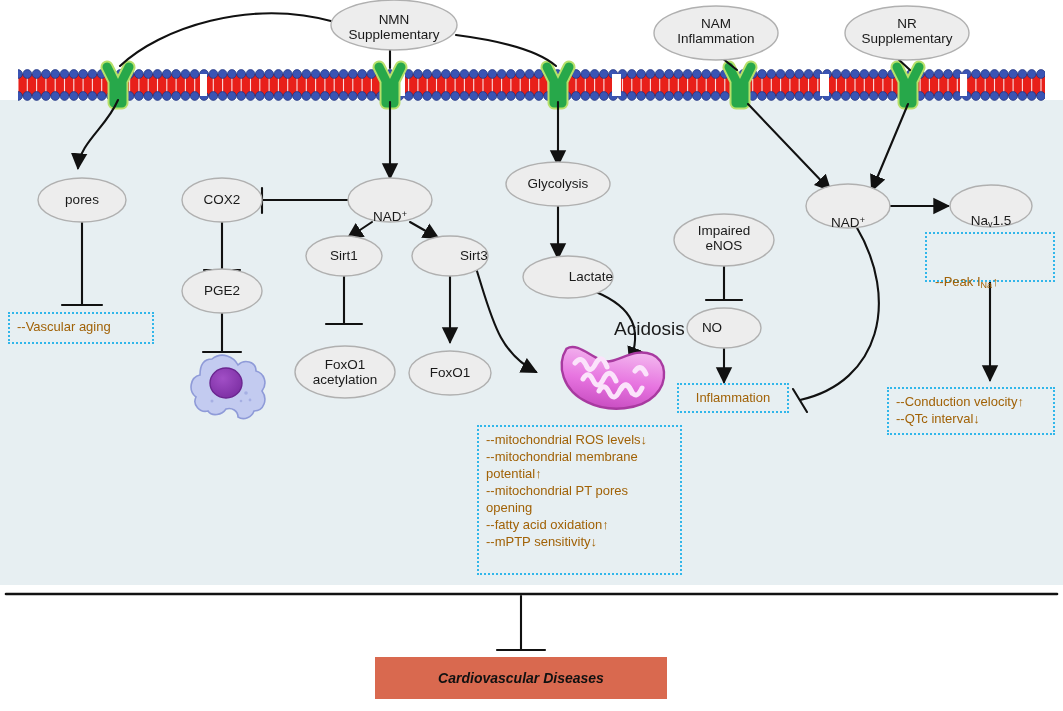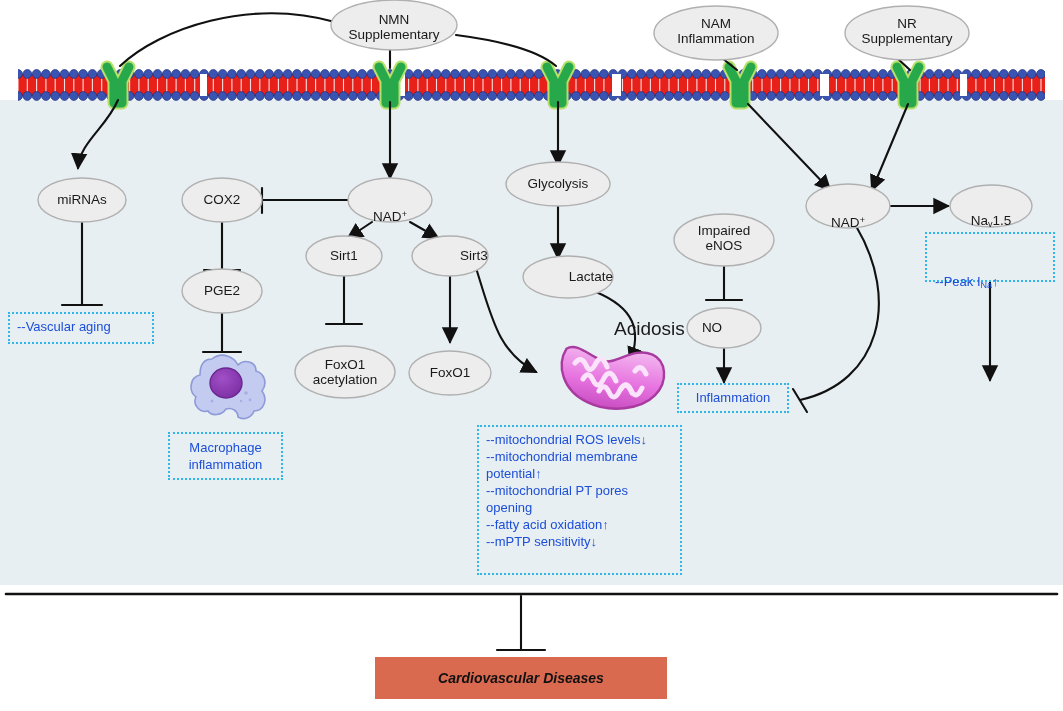--- a/index.html
+++ b/index.html
@@ -20,21 +20,21 @@
   .node-label sub{font-size:9px;vertical-align:-2px;}
   .node-label sup{font-size:9px;vertical-align:4px;}
 
   
   .dbox{
     position:absolute;border:2px dotted #31b6ea;background:transparent;
     box-sizing:border-box;
   }
   .dbox .dtext{
     position:absolute;left:7px;top:4px;right:4px;
-    font-size:13px;line-height:17px;color:#1d4ed8;white-space:pre-line;
+    font-size:13px;line-height:17px;color:#a16207;white-space:pre-line;
   }
   .dbox .dtext sub{font-size:9px;vertical-align:-2px;}
 
   .plain-label{
     position:absolute;font-size:19px;color:#1a1a1a;white-space:nowrap;
   }
 
   
   .disease-bar{
     position:absolute;background:#d9694f;display:flex;
@@ -559,21 +559,21 @@
     </g>
   </svg>
 
   <div class="node-label" style="left:331px;top:12px;width:126px;">NMN
 Supplementary</div>
   <div class="node-label" style="left:654px;top:16px;width:124px;">NAM
 Inflammation</div>
   <div class="node-label" style="left:845px;top:16px;width:124px;">NR
 Supplementary</div>
 
-  <div class="node-label" style="left:38px;top:192px;width:88px;">miRNAs</div>
+  <div class="node-label" style="left:38px;top:192px;width:88px;">pores</div>
   <div class="node-label" style="left:182px;top:192px;width:80px;">COX2</div>
   <div class="node-label" style="left:182px;top:283px;width:80px;">PGE2</div>
 
   <div class="node-label" style="left:348px;top:192px;width:84px;">
     <span>NAD</span><sup>+</sup>
   </div>
 
   <div class="node-label" style="left:306px;top:248px;width:76px;">Sirt1</div>
   <div class="node-label" style="left:412px;top:248px;width:76px;padding-left:24px;">Sirt3</div>
   <div class="node-label" style="left:295px;top:357px;width:100px;">FoxO1
@@ -594,24 +594,20 @@
   <div class="node-label" style="left:950px;top:198px;width:82px;">
     <span>Na</span><sub>v</sub><span>1.5</span>
   </div>
 
   <div class="plain-label" style="left:614px;top:318px;">Acidosis</div>
 
   <div class="dbox" style="left:8px;top:312px;width:146px;height:32px;">
     <div class="dtext">--Vascular aging</div>
   </div>
 
-  <div class="dbox" style="left:168px;top:432px;width:115px;height:48px;">
-    <div class="dtext" style="text-align:center;left:4px;right:4px;top:5px;">Macrophage
-inflammation</div>
-  </div>
 
   <div class="dbox" style="left:477px;top:425px;width:205px;height:150px;">
     <div class="dtext">--mitochondrial ROS levels↓
 --mitochondrial membrane potential↑
 --mitochondrial PT pores opening
 --fatty acid oxidation↑
 --mPTP sensitivity↓</div>
   </div>
 
   <div class="dbox" style="left:677px;top:383px;width:112px;height:30px;">
@@ -619,16 +615,20 @@
   </div>
 
   <div class="dbox" style="left:925px;top:232px;width:130px;height:50px;">
     <div class="dtext" style="top:3px;left:8px;line-height:18px;">
       <div>
         <span>--Peak I</span><sub>Na</sub><span>↑</span>
       </div>
     </div>
   </div>
 
+  <div class="dbox" style="left:887px;top:387px;width:168px;height:48px;">
+    <div class="dtext">--Conduction velocity↑
+--QTc interval↓</div>
+  </div>
 
   <div class="disease-bar" style="left:375px;top:657px;width:292px;height:42px;">Cardiovascular Diseases</div>
 
 </div>
 
 </body></html>

